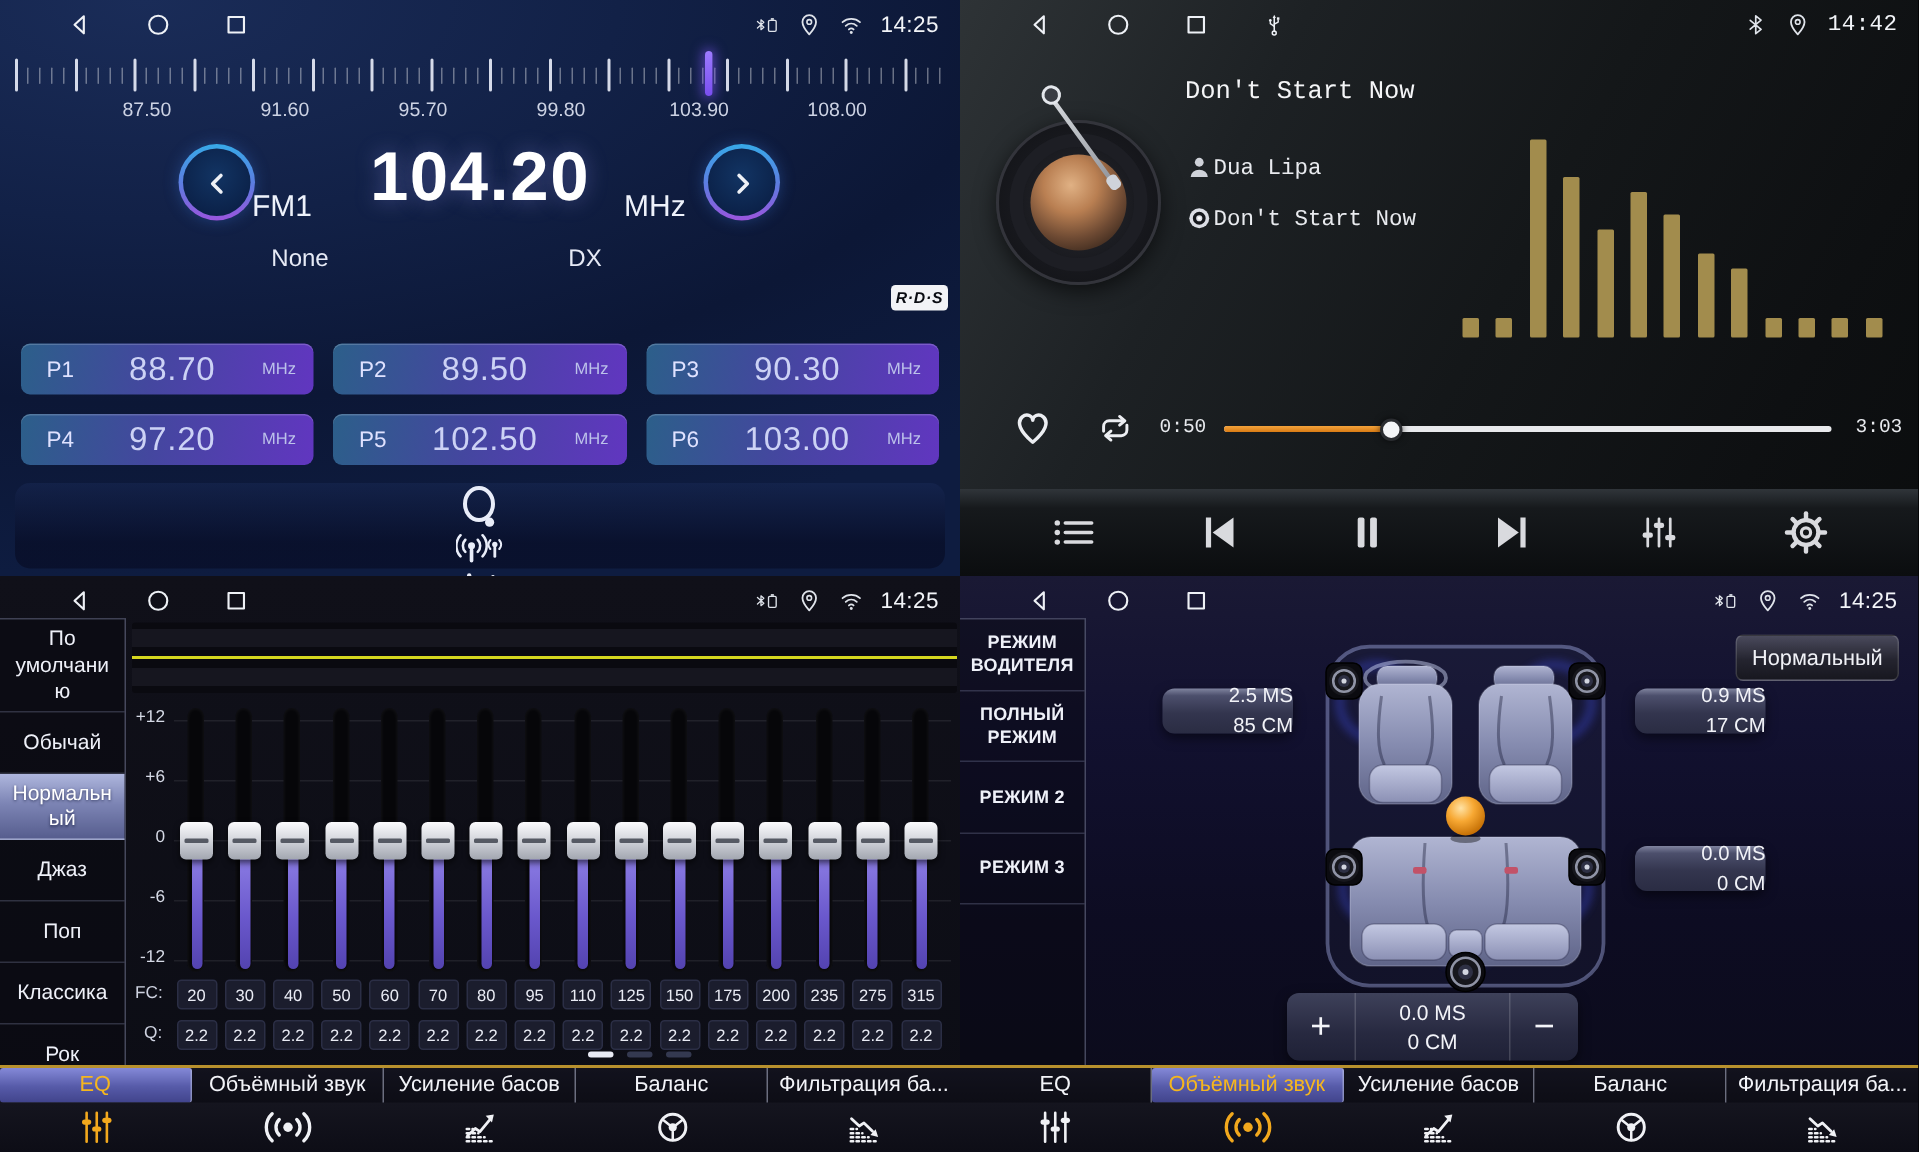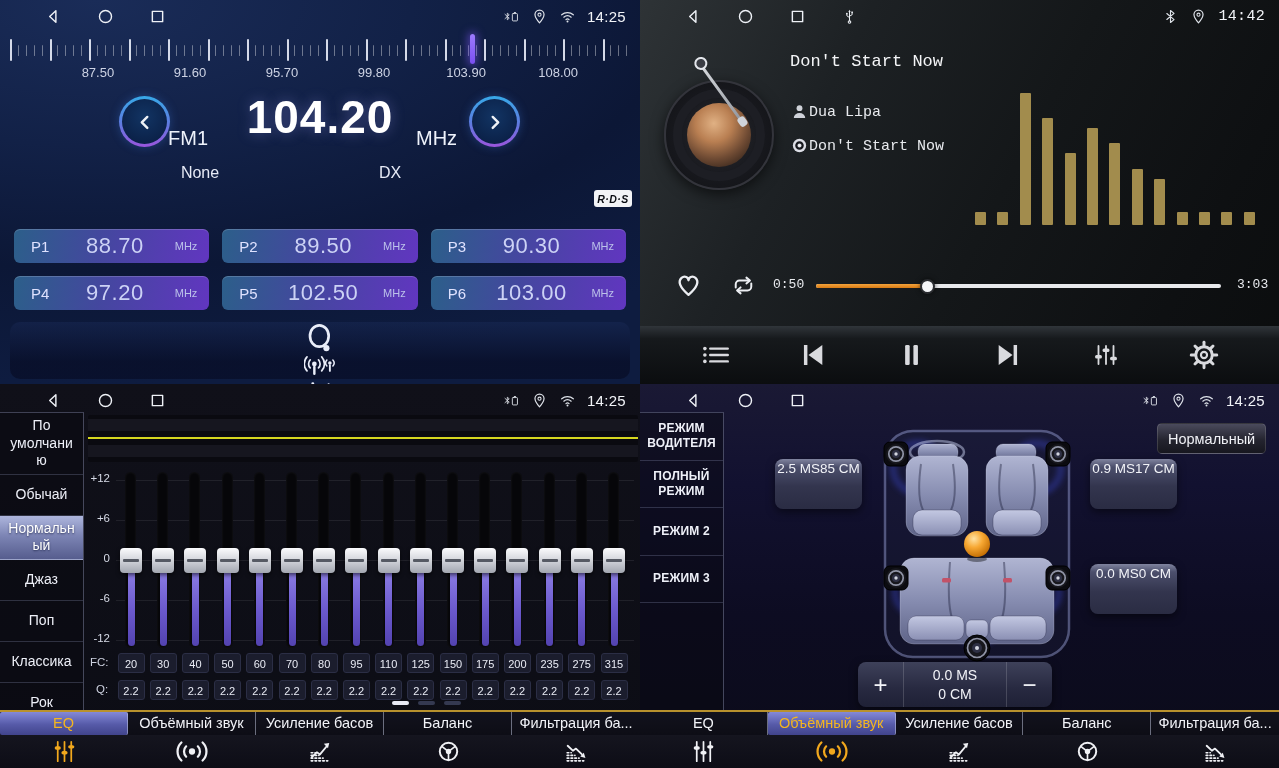--- a/index.html
+++ b/index.html
@@ -133,23 +133,23 @@
   .vbox{position:absolute;width:27px;height:20px;line-height:20px;border-radius:3px;background:#1b1d2d;
     border:1px solid #2b2e45;text-align:center;font-size:11px;color:#e9ebf4;box-sizing:border-box;}
   #eq-dots{position:absolute;left:392px;top:317px;display:flex;gap:9px;}
   .dot{width:17px;height:4px;border-radius:2px;background:#343950;}
   .dot.on{background:#e9ebf4;}
 
   
   .profile-btn{position:absolute;left:517px;top:39px;min-width:104px;height:31px;border-radius:5px;
     background:linear-gradient(180deg,#4a4a5c 0%,#24242f 55%,#17171f 100%);border:1px solid rgba(255,255,255,.14);
     display:flex;align-items:center;justify-content:center;font-size:14.5px;color:#f0f1f6;box-sizing:border-box;padding:0 10px;}
-  .delay-box{position:absolute;width:87px;height:50px;border-radius:8px;
+  .delay-box{position:absolute;width:87px;height:30px;border-radius:8px;
     background:linear-gradient(180deg,#80849f 0%,#4c4f6c 16%,#33354e 55%,#2a2c43 100%);
-    box-shadow:0 3px 8px rgba(0,0,0,.5);display:flex;flex-direction:row;align-items:flex-start;justify-content:center;
+    box-shadow:0 3px 8px rgba(0,0,0,.5);display:flex;flex-direction:column;align-items:flex-end;justify-content:center;
     font-size:13.5px;line-height:20px;color:#f2f3f8;}
   .stepper{position:absolute;left:218px;top:278px;width:194px;height:45px;border-radius:8px;
     background:linear-gradient(180deg,#3e415a 0%,#272940 60%,#1f2136 100%);box-shadow:0 3px 8px rgba(0,0,0,.5);
     display:flex;align-items:stretch;}
   .step-btn{width:45px;display:flex;align-items:center;justify-content:center;font-size:24px;color:#f4f5f9;}
   .step-val{flex:1;display:flex;flex-direction:column;align-items:center;justify-content:center;
     border-left:1px solid rgba(255,255,255,.16);border-right:1px solid rgba(255,255,255,.16);
     font-size:14px;line-height:19px;color:#f2f3f8;}
   #car-svg{position:absolute;left:242px;top:42px;}
 </style>

